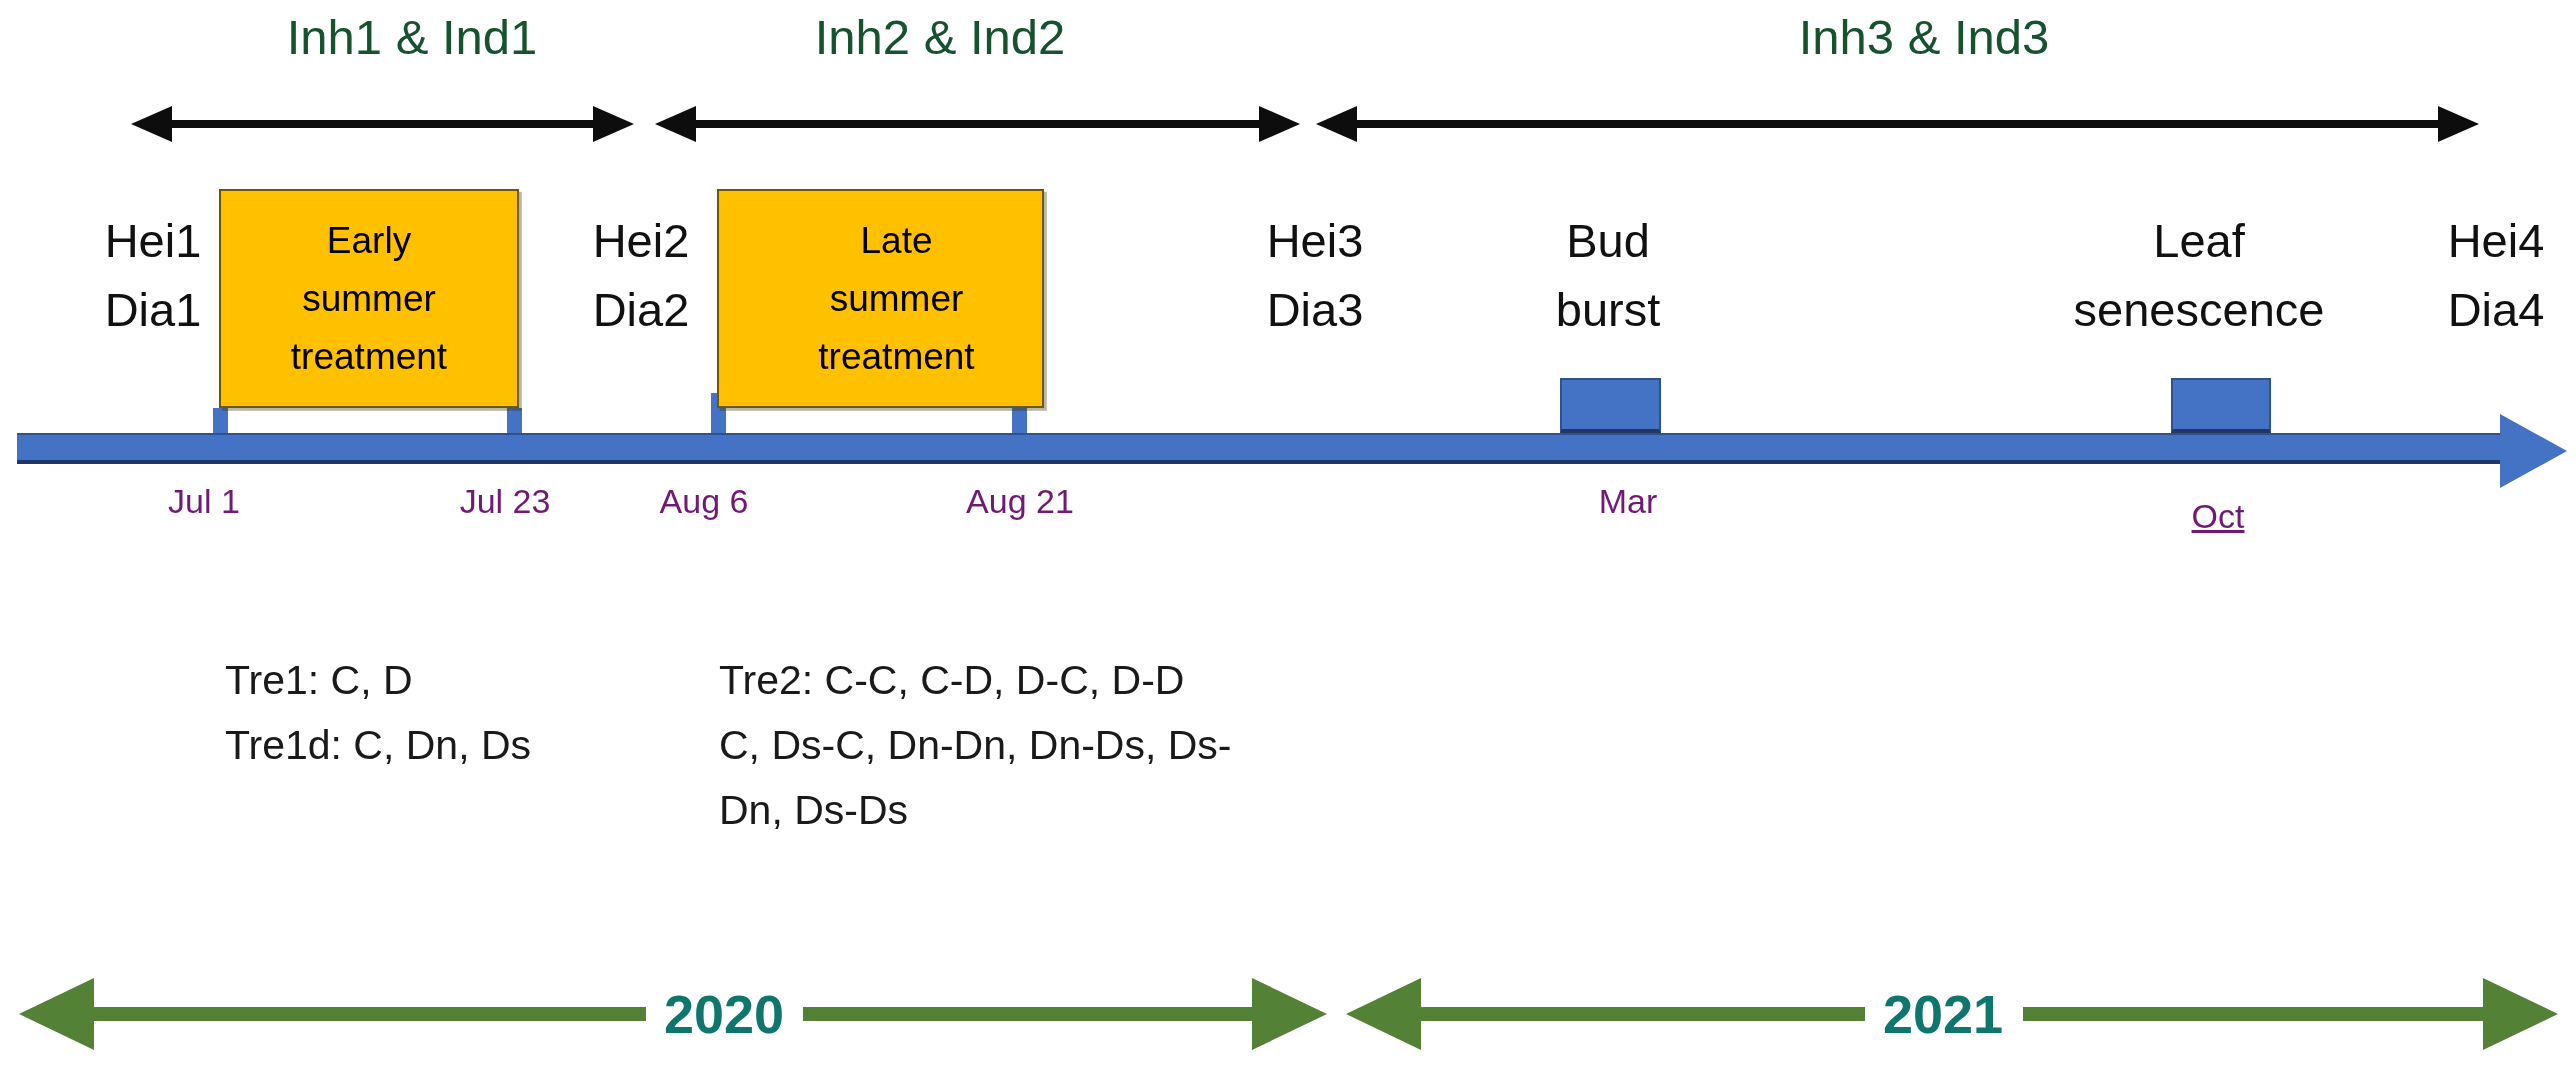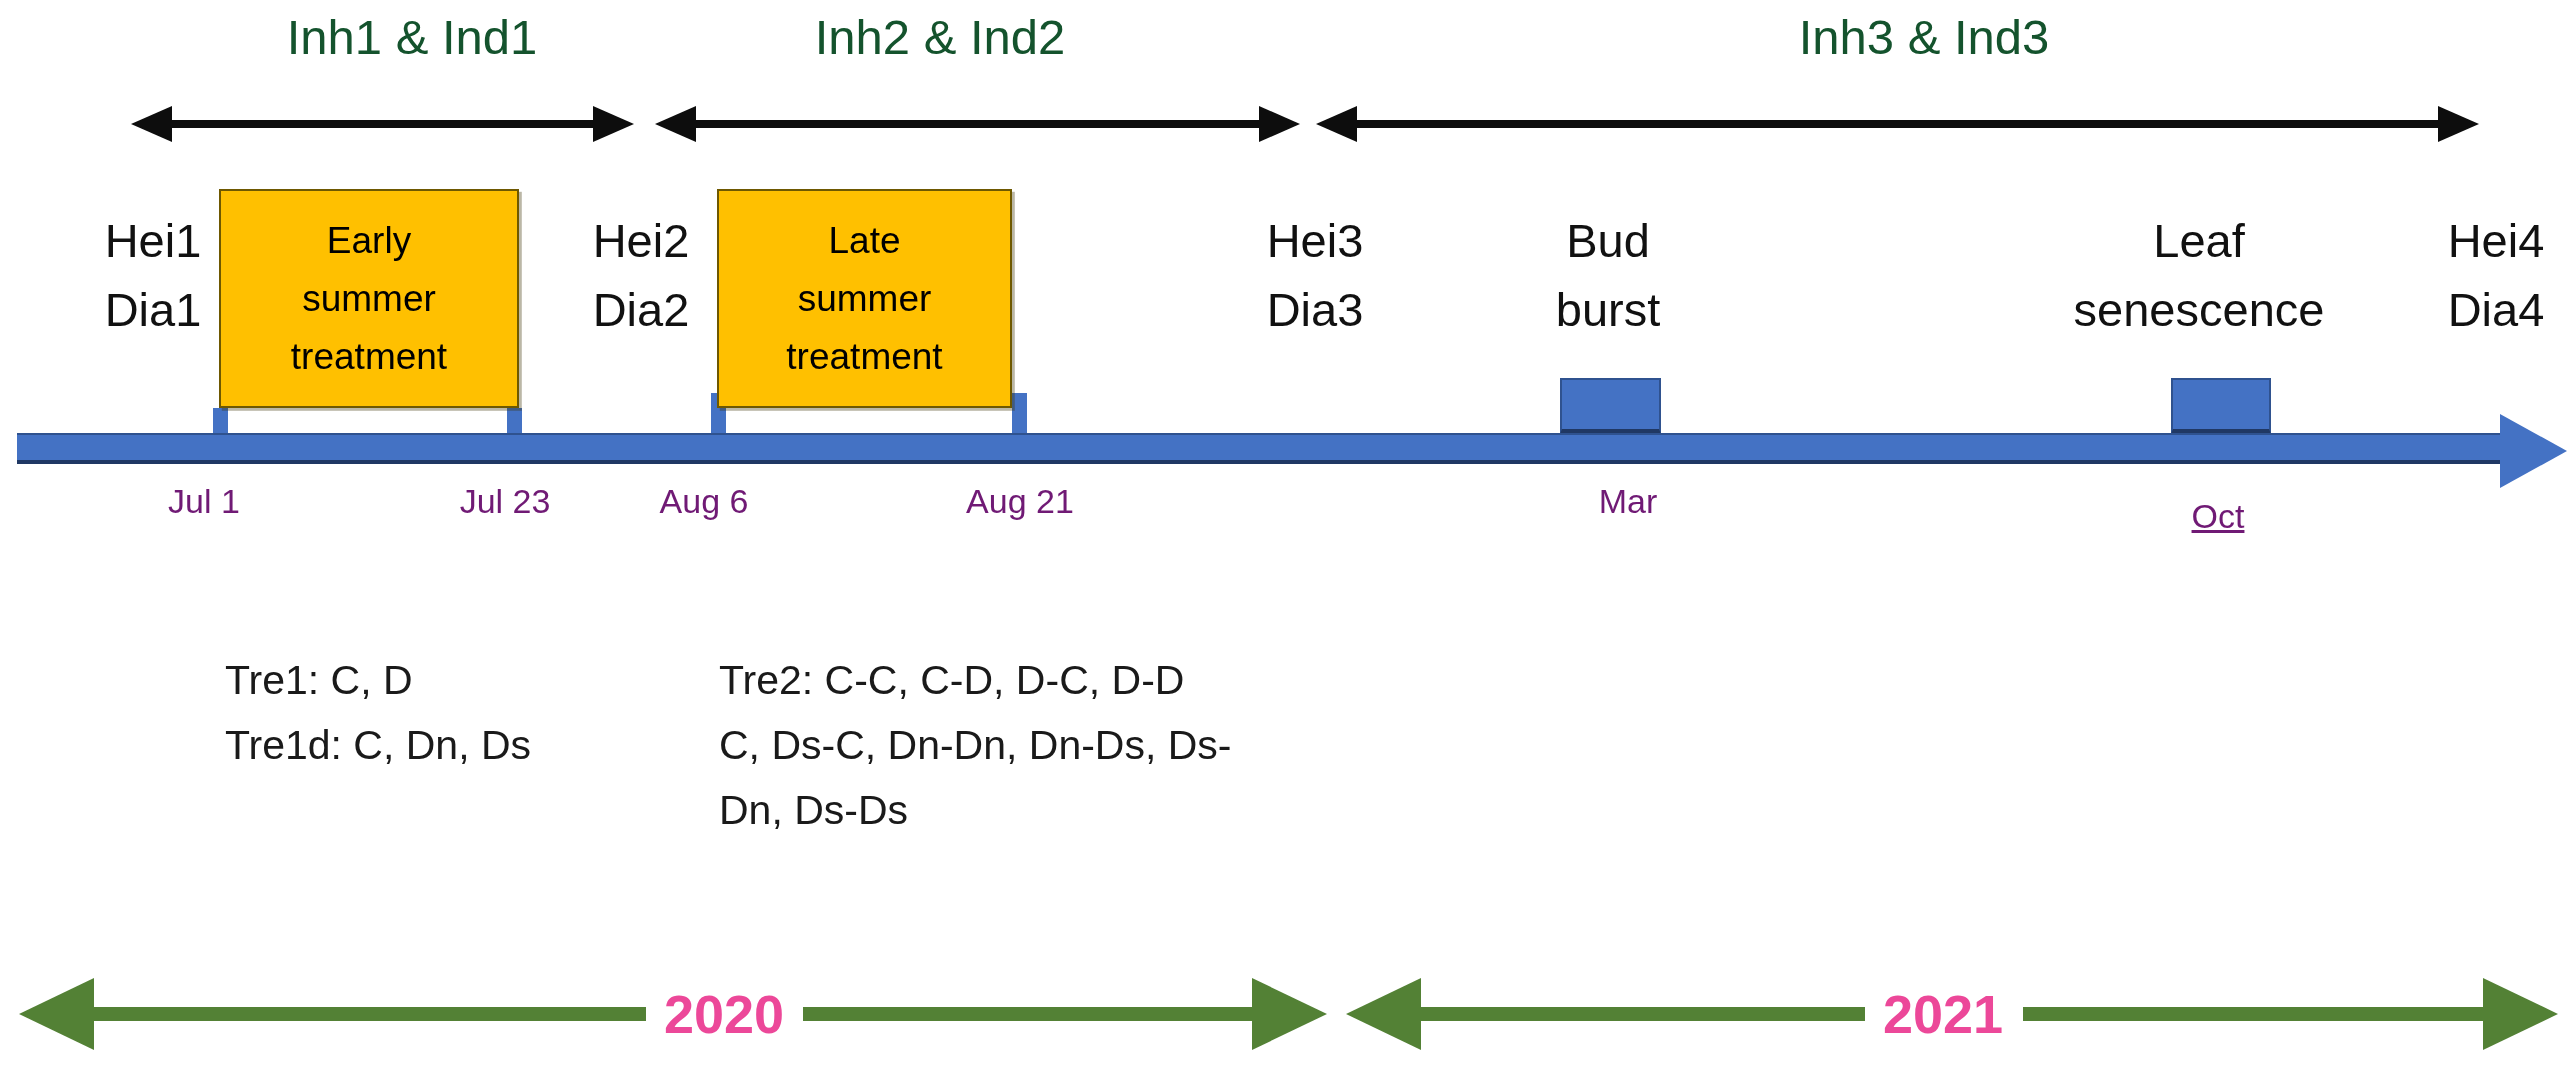--- a/index.html
+++ b/index.html
@@ -29,21 +29,21 @@
   .date{font-size:34px;line-height:52px;white-space:nowrap;color:#701a75;}
   .sq{background:#4472c4;border:2.8px solid #2f528f;border-bottom:5.6px solid #203864;}
 
   
   .codes{font-size:41px;line-height:65px;color:#1a1a1a;white-space:nowrap;}
 
   
   .gline{height:14px;background:#538135;}
   .gtri-l{width:0;height:0;border-top:36px solid transparent;border-bottom:36px solid transparent;border-right:75px solid #538135;}
   .gtri-r{width:0;height:0;border-top:36px solid transparent;border-bottom:36px solid transparent;border-left:75px solid #538135;}
-  .year{font-size:54px;line-height:60px;color:#ec4899;font-weight:600;white-space:nowrap;}
+  .year{font-size:54px;line-height:60px;color:#0f766e;font-weight:600;white-space:nowrap;}
 </style>
 </head>
 <body>
 
 <div class="abs cx p-label" style="left:412px;top:9.4px;">Inh1 &amp; Ind1</div>
 <div class="abs cx p-label" style="left:940px;top:9.4px;">Inh2 &amp; Ind2</div>
 <div class="abs cx p-label" style="left:1924px;top:9.4px;">Inh3 &amp; Ind3</div>
 
 <div>
   <div class="abs tri-l" style="left:131px;top:106px;"></div>
@@ -90,21 +90,21 @@
 <div class="abs post" style="left:213px;top:408px;height:28px;"></div>
 <div class="abs post" style="left:507px;top:408px;height:28px;"></div>
 <div class="abs post" style="left:711px;top:393px;height:43px;"></div>
 <div class="abs post" style="left:1012px;top:393px;height:43px;"></div>
 
 <div class="abs tbox" style="left:219px;top:189px;width:296px;height:215px;">
   <div class="tline">Early</div>
   <div class="tline">summer</div>
   <div class="tline">treatment</div>
 </div>
-<div class="abs tbox" style="left:717px;top:189px;width:291px;height:215px;">
+<div class="abs tbox" style="left:717px;top:189px;width:291px;height:215px;padding-left:32px;">
   <div class="tline">Late</div>
   <div class="tline">summer</div>
   <div class="tline">treatment</div>
 </div>
 
 <div class="abs sq" style="left:1560px;top:378px;width:97px;height:49px;"></div>
 <div class="abs sq" style="left:2171px;top:378px;width:96px;height:49px;"></div>
 
 <div class="abs tl-bar" style="left:17px;top:433px;width:2486px;height:25px;"></div>
 <div class="abs tl-head" style="left:2500px;top:414px;"></div>

